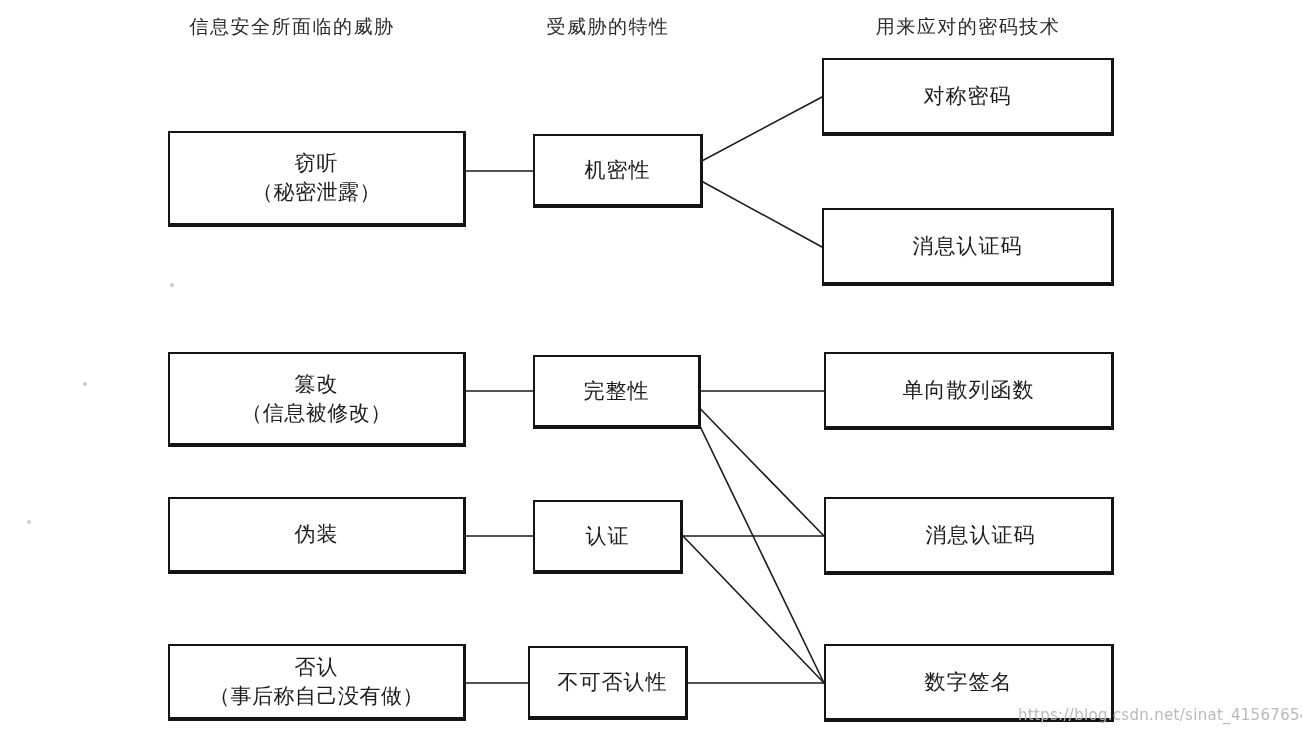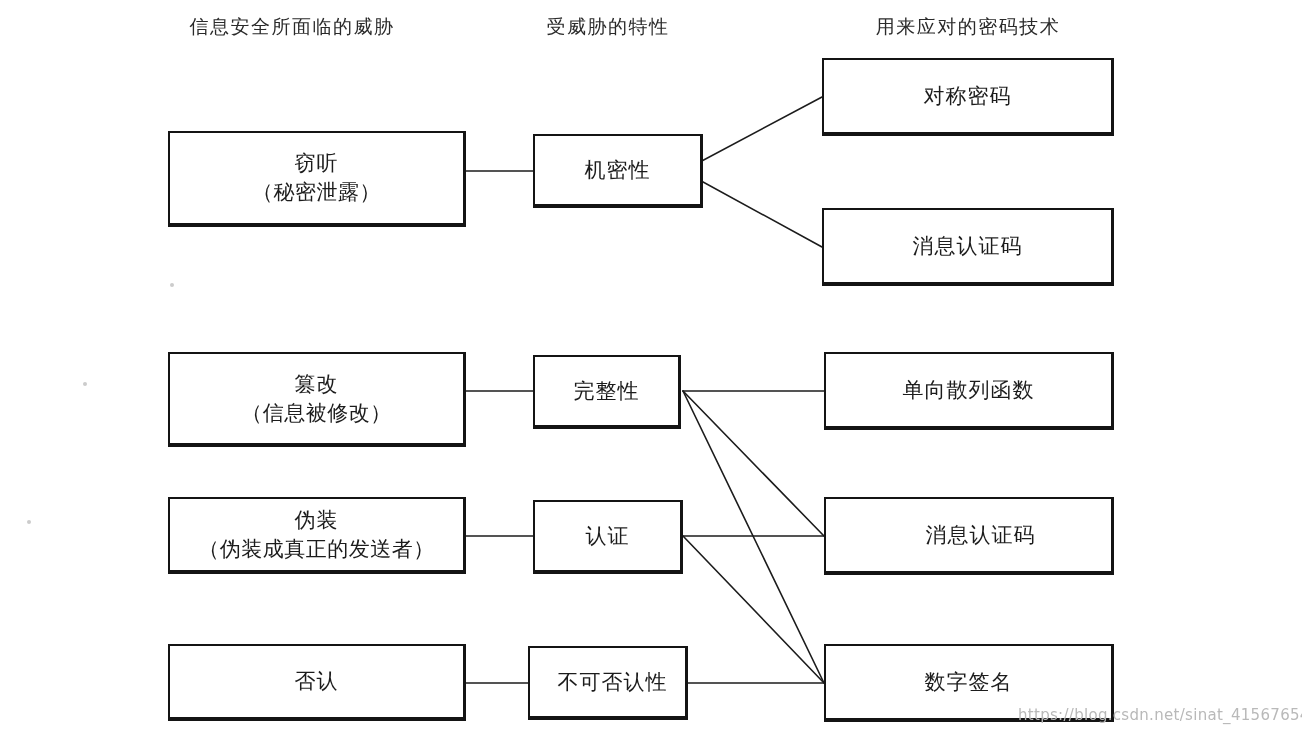--- a/index.html
+++ b/index.html
@@ -111,29 +111,29 @@
       <div class="node-box" style="left: 168px; top: 131px; width: 298px; height: 96px;">
         <div class="node-line-main">窃听</div>
         <div class="node-line-sub">（秘密泄露）</div>
       </div>
       <div class="node-box" style="left: 168px; top: 352px; width: 298px; height: 95px;">
         <div class="node-line-main">篡改</div>
         <div class="node-line-sub">（信息被修改）</div>
       </div>
       <div class="node-box" style="left: 168px; top: 497px; width: 298px; height: 77px;">
         <div class="node-line-main">伪装</div>
-        <div class="node-line-sub">（伪装成真正的发送者）</div>
       </div>
       <div class="node-box" style="left: 168px; top: 644px; width: 298px; height: 77px;">
         <div class="node-line-main">否认</div>
+        <div class="node-line-sub">（事后称自己没有做）</div>
       </div>
       <div class="node-box single" style="left: 533px; top: 134px; width: 170px; height: 74px;">
         <div class="node-line-main">机密性</div>
       </div>
-      <div class="node-box single" style="left: 533px; top: 355px; width: 148px; height: 74px;">
+      <div class="node-box single" style="left: 533px; top: 355px; width: 168px; height: 74px;">
         <div class="node-line-main">完整性</div>
       </div>
       <div class="node-box single" style="left: 533px; top: 500px; width: 150px; height: 74px;">
         <div class="node-line-main">认证</div>
       </div>
       <div class="node-box single" style="left: 528px; top: 646px; width: 160px; height: 74px; padding-left: 10px;">
         <div class="node-line-main">不可否认性</div>
       </div>
       <div class="node-box single" style="left: 822px; top: 58px; width: 292px; height: 78px;">
         <div class="node-line-main">对称密码</div>

